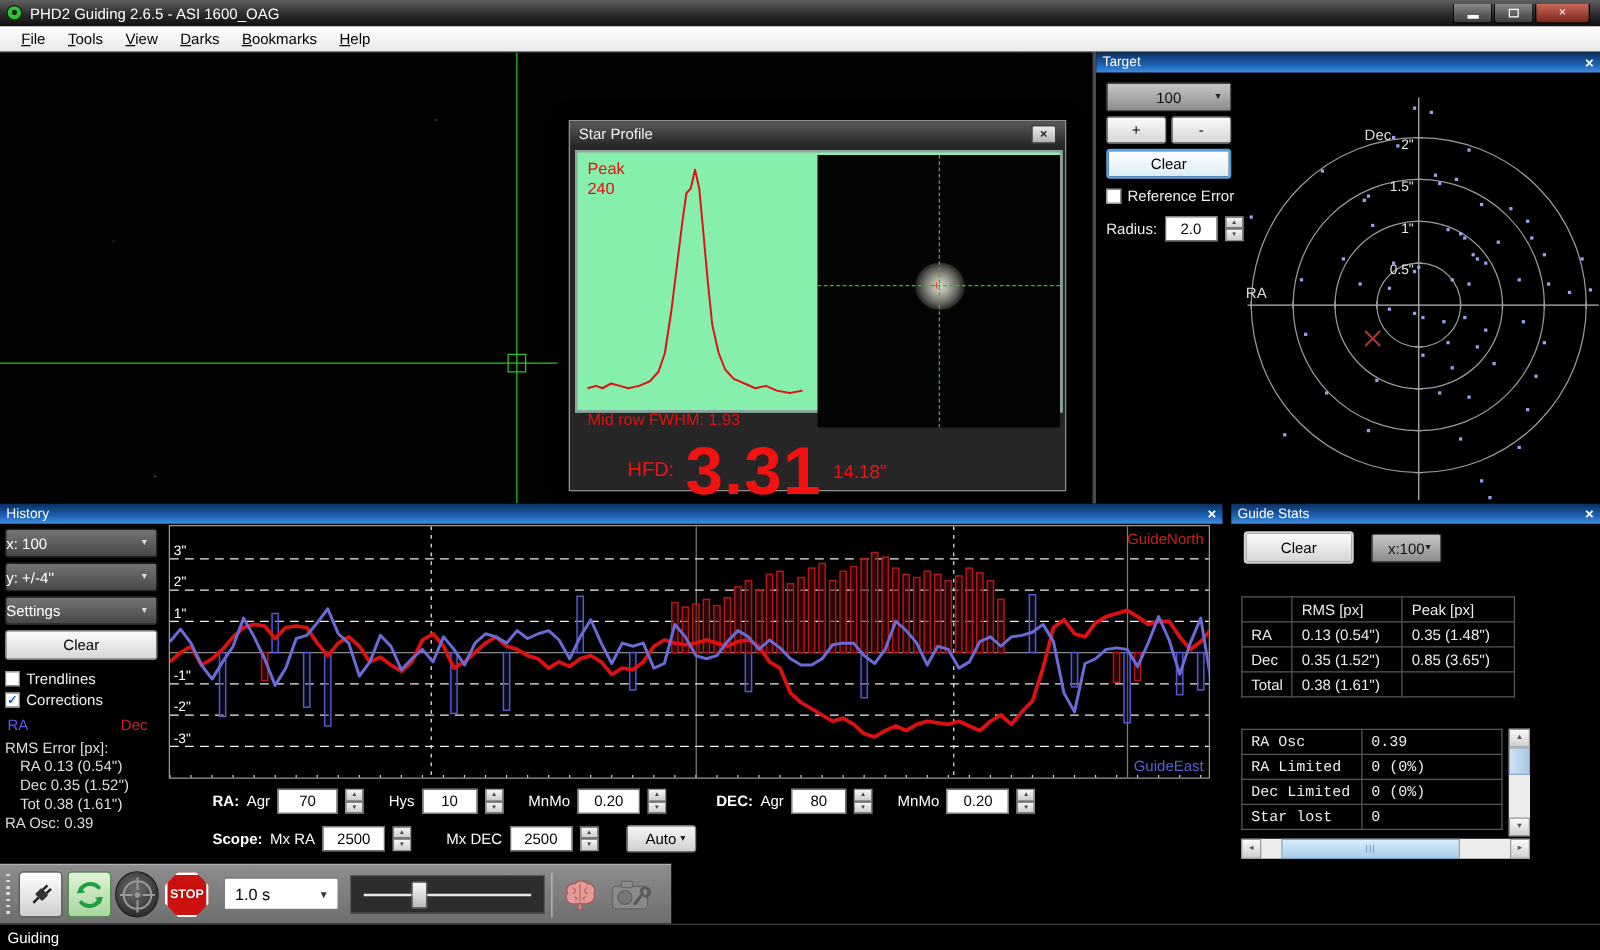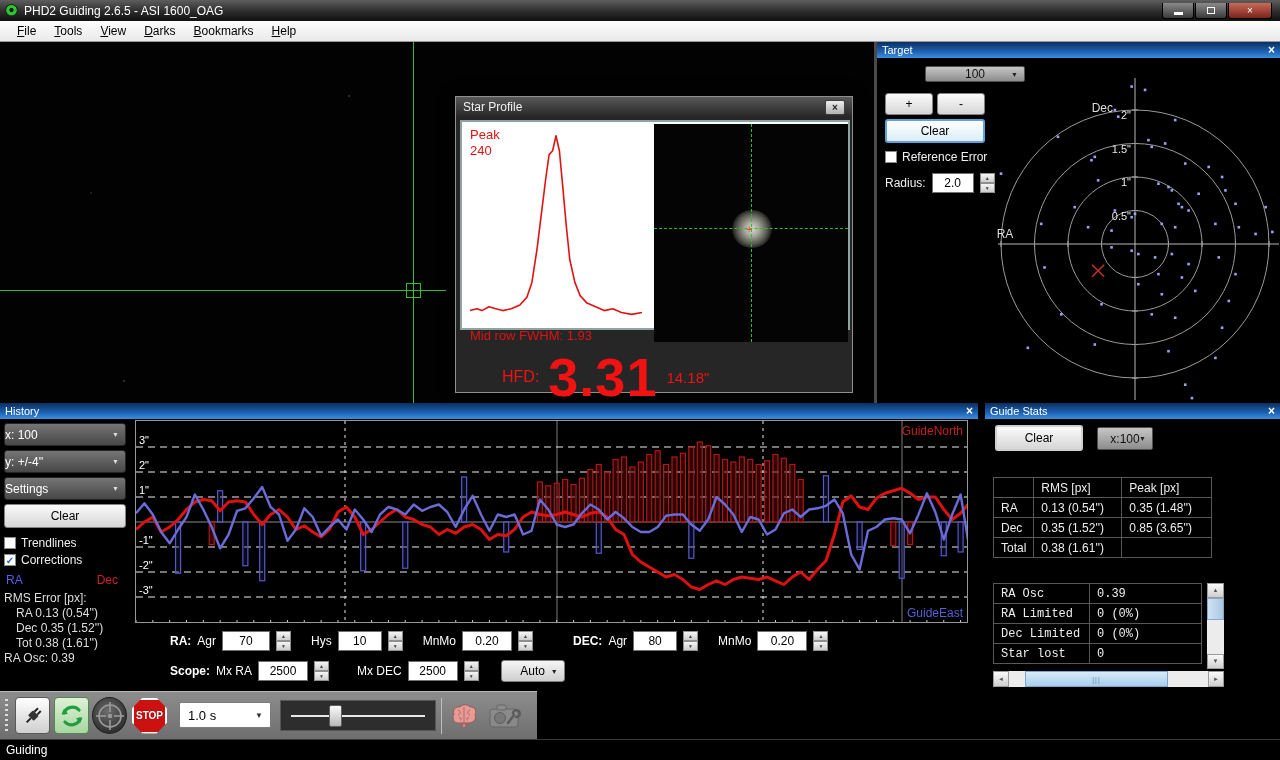--- a/index.html
+++ b/index.html
@@ -41,21 +41,21 @@
   
   #target-panel { position:absolute; left:877px; top:42px; width:403px; height:361px; background:#000; }
   #target-body { position:relative; width:100%; height:344px; }
   #target-svg { position:absolute; left:0; top:0; }
   .dd-gray { background:linear-gradient(180deg,#c6c6c6,#8d8d8d); border:1px solid #4f4f4f; border-radius:2px;
     color:#111; font-size:12px; display:flex; align-items:center; justify-content:center; position:relative; }
   .dd-gray .arrow, .dd-dark .arrow, .dd-light .arrow { position:absolute; right:6px; font-size:7px; color:#222; }
   .dd-dark .arrow { color:#ddd; }
   .btn-light { background:linear-gradient(180deg,#fbfbfb,#d6d6d6); border:1px solid #838383; border-radius:3px;
     color:#000; font-size:12px; display:flex; align-items:center; justify-content:center; }
-  #target-zoom { position:absolute; left:8px; top:8px; width:100px; height:16px;margin-left:40px; }
+  #target-zoom { position:absolute; left:8px; top:8px; width:100px; height:23px; }
   #target-plus { position:absolute; left:8px; top:35px; width:48px; height:22px; }
   #target-minus { position:absolute; left:60px; top:35px; width:48px; height:22px; }
   #target-clear { position:absolute; left:8px; top:61px; width:100px; height:24px;
     border:2px solid #5da2dc; background:linear-gradient(180deg,#ffffff,#dcedf8); border-radius:3px;
     display:flex; align-items:center; justify-content:center; font-size:12px; color:#000; }
   .cb-row { position:absolute; display:flex; align-items:center; gap:5px; color:#efefef; font-size:12px; }
   .cb { width:12px; height:12px; background:#fff; border:1px solid #8a8a8a; display:inline-flex;
     align-items:center; justify-content:center; font-size:10px; font-weight:bold; color:#1b62c8; }
   #target-radius-row { position:absolute; left:8px; top:115px; display:flex; align-items:center; gap:6px;
     color:#efefef; font-size:12px; }
@@ -66,21 +66,21 @@
     line-height:8px; text-align:center; color:#444; }
   
   #star-profile { position:absolute; left:455px; top:96px; width:398px; height:297px;
     background:#262626; border:1px solid #8f8f8f; box-shadow:0 0 14px rgba(0,0,0,.9); }
   #sp-titlebar { height:20px; background:linear-gradient(180deg,#585858,#272727);
     display:flex; align-items:center; padding:0 7px; color:#f0f0f0; font-size:12px; }
   #sp-close { margin-left:auto; width:20px; height:15px; background:linear-gradient(180deg,#ededed,#b2b2b2);
     border:1px solid #3f3f3f; border-radius:2px; display:flex; align-items:center; justify-content:center;
     font-size:10px; color:#222; font-weight:bold; }
   #sp-body { position:absolute; left:4px; top:23px; width:390px; height:210px;
-    background:#ffffff; border:2px solid #8fa3a3;padding-left:8px; }
+    background:#86efac; border:2px solid #8fa3a3;padding-left:8px; }
   #sp-peak { position:absolute; left:8px; top:5px; color:#e01212; font-size:13px; line-height:16px; }
   #profile-svg { position:absolute; left:4px; top:4px; }
   #sp-fwhm { position:absolute; left:8px; top:206px; color:#e01212; font-size:13px; }
   #sp-hfd { position:absolute; left:8px; top:224px; display:flex; align-items:center; gap:9px; color:#f21212;margin-left:32px; }
   #sp-hfd .hfd-label { font-size:16px; }
   #sp-hfd .hfd-value { font-size:54px; font-weight:bold; letter-spacing:1px; }
   #sp-hfd .hfd-arcsec { font-size:15px; }
   #sp-starimg { position:absolute; left:192px; top:2px; width:194px; height:218px; background:#040404;
     overflow:hidden; }
   #sp-blob { position:absolute; left:78px; top:86px; width:40px; height:38px; border-radius:50%;
@@ -575,21 +575,21 @@
           <span>▼</span>
         </span>
       <span style="width:16px"></span>
       <span>Mx DEC</span>
       <input class="num-input" style="width: 50px;" value="2500">
       <span class="spin">
           <span>▲</span>
           <span>▼</span>
         </span>
       <span style="width:10px"></span>
-      <div class="dd-light" style="width:64px; height:22px">
+      <div class="dd-light" style="width:56px; height:22px">
         <span>Auto</span>
         <span class="arrow">▼</span>
       </div>
     </div>
   </div>
 
   <div id="stats-panel">
     <div class="panel-titlebar">
       <span>Guide Stats</span>
       <span class="panel-close">×</span>

